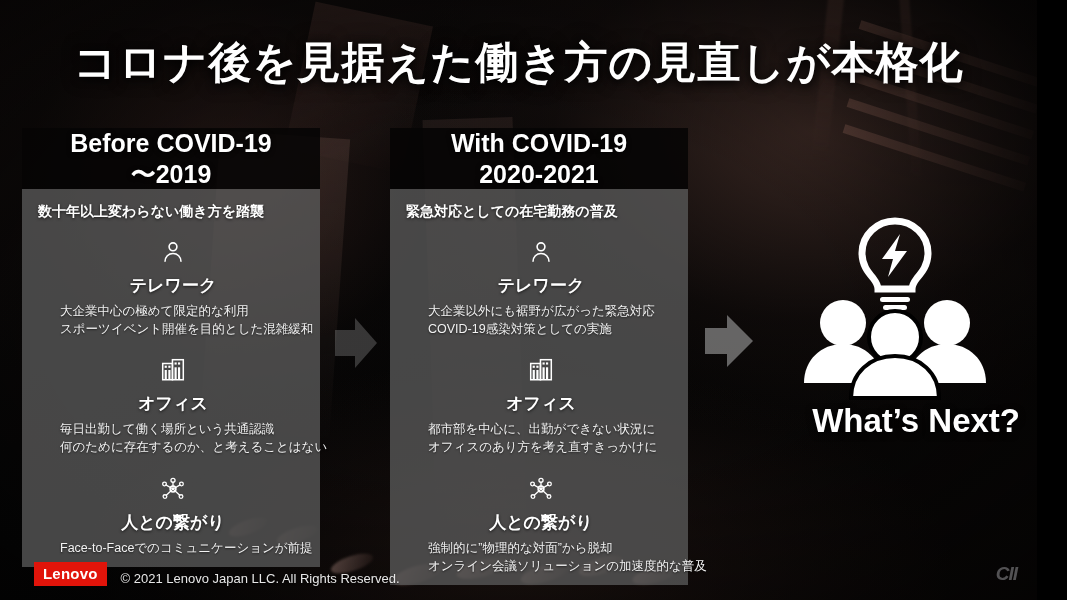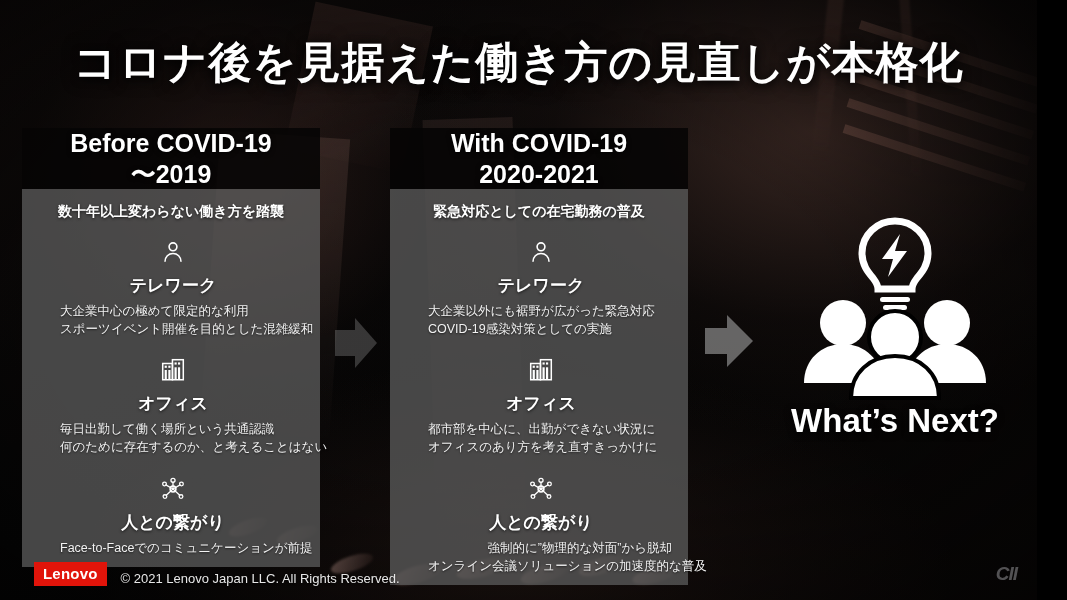--- a/index.html
+++ b/index.html
@@ -87,30 +87,30 @@
     line-height: 1.22;
     text-shadow: 0 1px 5px rgba(0,0,0,0.9);
   }
   .panel-body {
     flex: 1;
     background: rgba(88,88,88,0.80);
     padding: 14px 16px 10px 16px;
     box-sizing: border-box;
   }
   .panel-subtitle {
-    text-align: center;
+    text-align: left;
     color: #ffffff;
     font-weight: bold;
     font-size: 14px;
     margin-bottom: 18px;
     text-shadow: 0 1px 3px rgba(0,0,0,0.7);
   }
 
   .section { margin-bottom: 19px; }
-  .section:last-child { margin-bottom: 0; text-align: right; }
+  .section:last-child { margin-bottom: 0; }
 
   .section-head {
     display: flex;
     align-items: center;
     gap: 9px;
     margin-bottom: 5px;
     padding-left: 4px;
     flex-direction: column;
   }
   .section-head .ico { width: 26px; height: 26px; flex: 0 0 26px; display: block; }
@@ -133,21 +133,21 @@
   .arrow { position: absolute; }
   #arrow-mid { left: 333px; top: 316px; }
   #arrow-right { left: 703px; top: 312px; }
 
   
   #whats-next-group {
     position: absolute;
     left: 770px;
     top: 212px;
     width: 250px;
-    text-align: center;
+    text-align: right;
   }
   #people-icon-wrap { height: 190px; display: flex; align-items: center; justify-content: center; }
   .whats-next-text {
     color: #ffffff;
     font-size: 33px;
     font-weight: bold;
     text-shadow: 0 2px 7px rgba(0,0,0,0.9);
     white-space: nowrap;
   }
 

